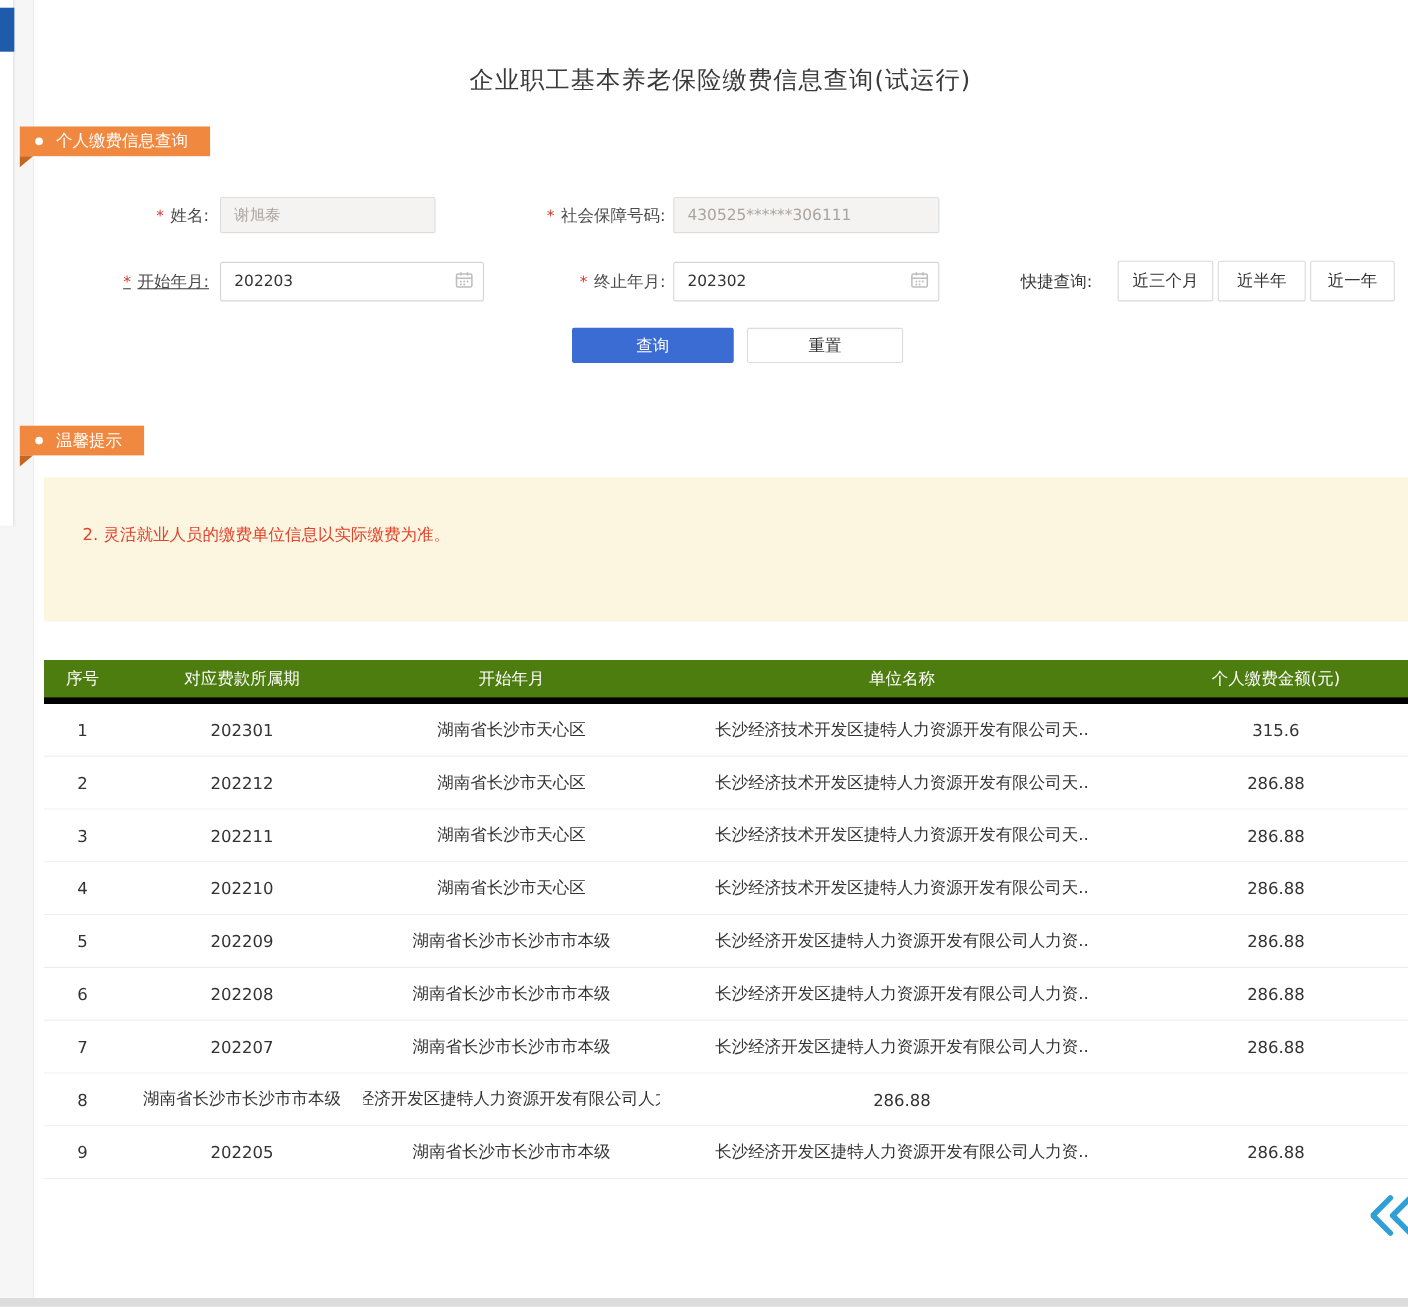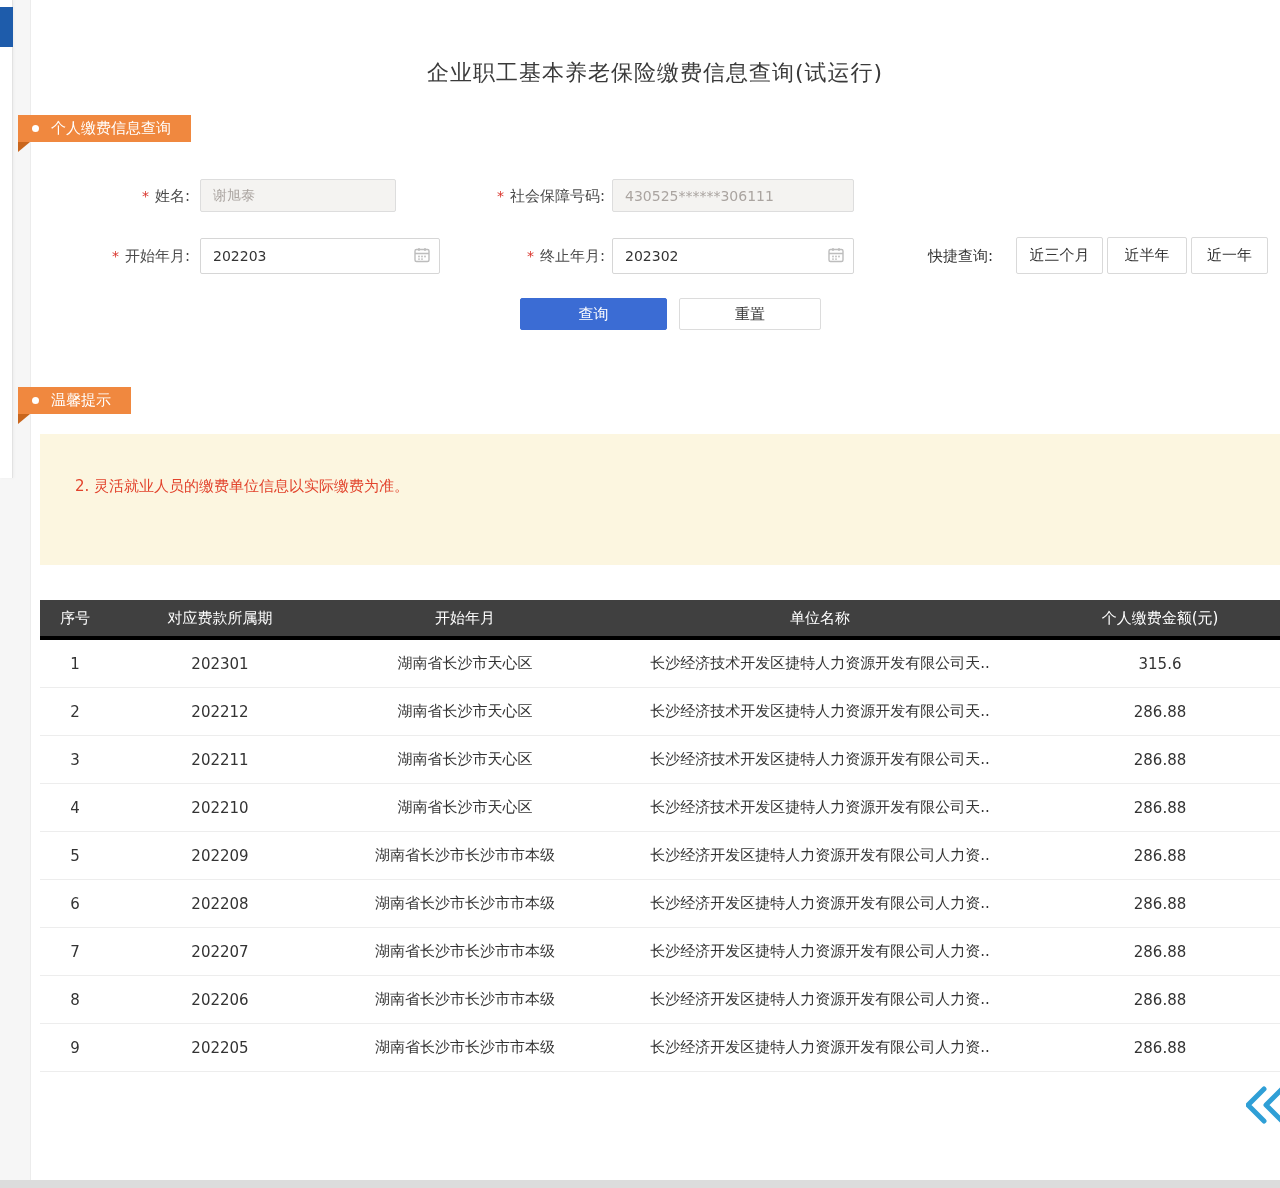--- a/index.html
+++ b/index.html
@@ -37,21 +37,21 @@
   .req { color:#d9342b; margin-right:6px; font-size:14px; }
   .finput { position:absolute; border:1px solid #d6d6d6; border-radius:2px; background:#fff;
     font-size:14px; color:#333; padding:0 34px 0 12px; display:flex; align-items:center; }
   .finput.disabled { background:#f4f3f1; border-color:#ddd; color:#aaa4a0; padding-right:12px; }
   .cal { position:absolute; right:8px; top:50%; transform:translateY(-50%); }
 
   .name-label  { left:60px;  top:187px; width:130px; }
   .name-input  { left:200px; top:179px; width:196px; height:33px; }
   .ssn-label   { left:440px; top:187px; width:165px; }
   .ssn-input   { left:612px; top:179px; width:242px; height:33px; }
-  .start-label { left:60px;  top:247px; width:130px; }
+  .start-label { left:60px;  top:247px; width:130px;text-decoration:underline; }
   .start-input { left:200px; top:238px; width:240px; height:36px; }
   .end-label   { left:475px; top:247px; width:130px; }
   .end-input   { left:612px; top:238px; width:242px; height:36px; }
 
   .quick-label { position:absolute; left:928px; top:247px; font-size:15px; color:#333; }
   .quick-group { position:absolute; left:1016px; top:237px; display:flex; gap:4px; }
   .quick-btn { height:37px; border:1px solid #d9d9d9; background:#fff; border-radius:2px;
     font-size:15px; color:#333; display:flex; align-items:center; justify-content:center; cursor:pointer; }
   .qb1 { width:87px; } .qb2 { width:80px; } .qb3 { width:77px; }
 
@@ -61,21 +61,21 @@
   .btn-reset { left:679px; top:298px; width:142px; background:#fff; color:#333; border:1px solid #dcdcdc; }
 
   
   .notice { position:absolute; left:40px; top:434px; width:1240px; height:131px;
     background:#fcf6e0; padding:39px 30px 0 35px; }
   .notice p { font-size:15px; line-height:26px; color:#e2432c; }
 
   
   .tbl { position:absolute; left:40px; top:600px; width:1240px; }
   .thead, .trow { display:grid; grid-template-columns:70px 220px 270px 440px 240px; }
-  .thead { background:#404040; height:40px; border-bottom:4px solid #000000; }
+  .thead { background:#4d7c0f; height:40px; border-bottom:6px solid #000000; }
   .hcell { color:#fff; font-size:15px; display:flex; align-items:center; justify-content:center; }
   .trow { height:48px; border-bottom:1px solid #ededed; background:#fff; }
   .tcell { font-size:15px; color:#333; display:flex; align-items:center; justify-content:center;
     white-space:nowrap; overflow:hidden; }
 
   .collapse-ctl { position:absolute; left:1246px; top:1085px; width:40px; height:40px; cursor:pointer; }
 </style>
 </head>
 <body>
 
@@ -213,21 +213,20 @@
       </div>
       <div class="trow">
         <div class="tcell">7</div>
         <div class="tcell">202207</div>
         <div class="tcell">湖南省长沙市长沙市市本级</div>
         <div class="tcell">长沙经济开发区捷特人力资源开发有限公司人力资..</div>
         <div class="tcell">286.88</div>
       </div>
       <div class="trow">
         <div class="tcell">8</div>
-        <div class="tcell">202206</div>
         <div class="tcell">湖南省长沙市长沙市市本级</div>
         <div class="tcell">长沙经济开发区捷特人力资源开发有限公司人力资..</div>
         <div class="tcell">286.88</div>
       </div>
       <div class="trow">
         <div class="tcell">9</div>
         <div class="tcell">202205</div>
         <div class="tcell">湖南省长沙市长沙市市本级</div>
         <div class="tcell">长沙经济开发区捷特人力资源开发有限公司人力资..</div>
         <div class="tcell">286.88</div>

